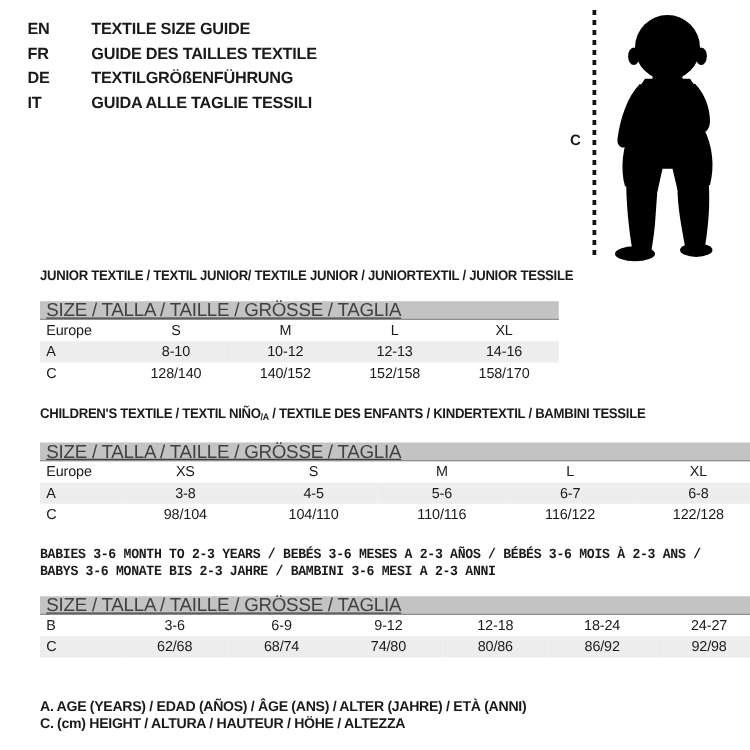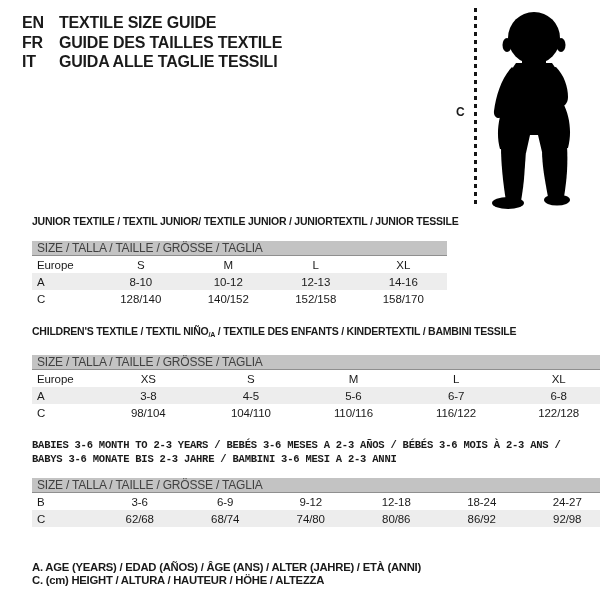--- a/index.html
+++ b/index.html
@@ -3,21 +3,21 @@
 <meta charset="utf-8">
 <style>
   html,body{margin:0;padding:0;}
   body{
     width:600px;height:600px;background:#ffffff;
     font-family:"Liberation Sans", sans-serif;
     color:#1a1a1a;position:relative;overflow:hidden;
   }
   
   .lang-list{position:absolute;top:13px;left:22px;}
-  .lang-row{display:flex;font-weight:700;font-size:16px;line-height:19.5px;letter-spacing:-0.2px;}
+  .lang-row{display:flex;font-weight:700;font-size:13px;line-height:19.5px;letter-spacing:-0.2px;gap:14px;}
   .lang-code{width:37px;flex:0 0 37px;}
   .lang-text{white-space:nowrap;}
 
   
   .figure{position:absolute;top:8px;left:462px;width:130px;height:204px;}
   .dotline{
     position:absolute;left:12px;top:0;width:3px;height:200px;
     background:repeating-linear-gradient(to bottom,#141414 0 4px,transparent 4px 8px);
   }
   .c-label{position:absolute;left:-6px;top:97px;font-size:12px;font-weight:700;}
@@ -27,21 +27,21 @@
   .content{position:absolute;top:214px;left:32px;width:580px;}
   .sec-title{
     font-weight:700;font-size:11.2px;letter-spacing:-0.25px;white-space:nowrap;
     line-height:14px;transform:scaleX(0.94);transform-origin:left center;
   }
   .sec-title .subscript{font-size:7.5px;vertical-align:-2px;}
   .mb-title{margin-bottom:13px;}
   .size-bar{
     background:#c3c3c3;border-bottom:1px solid #8f8f8f;
     height:15px;line-height:15px;padding-left:5px;box-sizing:border-box;
-    font-size:12px;color:#414141;letter-spacing:-0.2px;
+    font-size:15px;color:#414141;letter-spacing:-0.2px;text-decoration:underline;
   }
   table.sizes{border-collapse:collapse;table-layout:fixed;}
   table.sizes td{
     height:17px;font-size:11.5px;padding:0;text-align:center;vertical-align:middle;
     letter-spacing:-0.1px;
   }
   table.sizes td.lab{text-align:left;padding-left:5px;width:60px;}
   tr.shaded{background:#ededed;}
   .w-junior{width:415px;}
   .w-full{width:578px;}
@@ -56,20 +56,24 @@
 <body>
 
 <div class="lang-list">
   <div class="lang-row">
     <span class="lang-code">EN</span>
     <span class="lang-text">TEXTILE SIZE GUIDE</span>
   </div>
   <div class="lang-row">
     <span class="lang-code">FR</span>
     <span class="lang-text">GUIDE DES TAILLES TEXTILE</span>
+  </div>
+  <div class="lang-row">
+    <span class="lang-code">DE</span>
+    <span class="lang-text">TEXTILGRÖßENFÜHRUNG</span>
   </div>
   <div class="lang-row">
     <span class="lang-code">IT</span>
     <span class="lang-text">GUIDA ALLE TAGLIE TESSILI</span>
   </div>
 </div>
 
 <div class="figure">
   <span class="c-label">C</span>
   <div class="dotline"></div>

